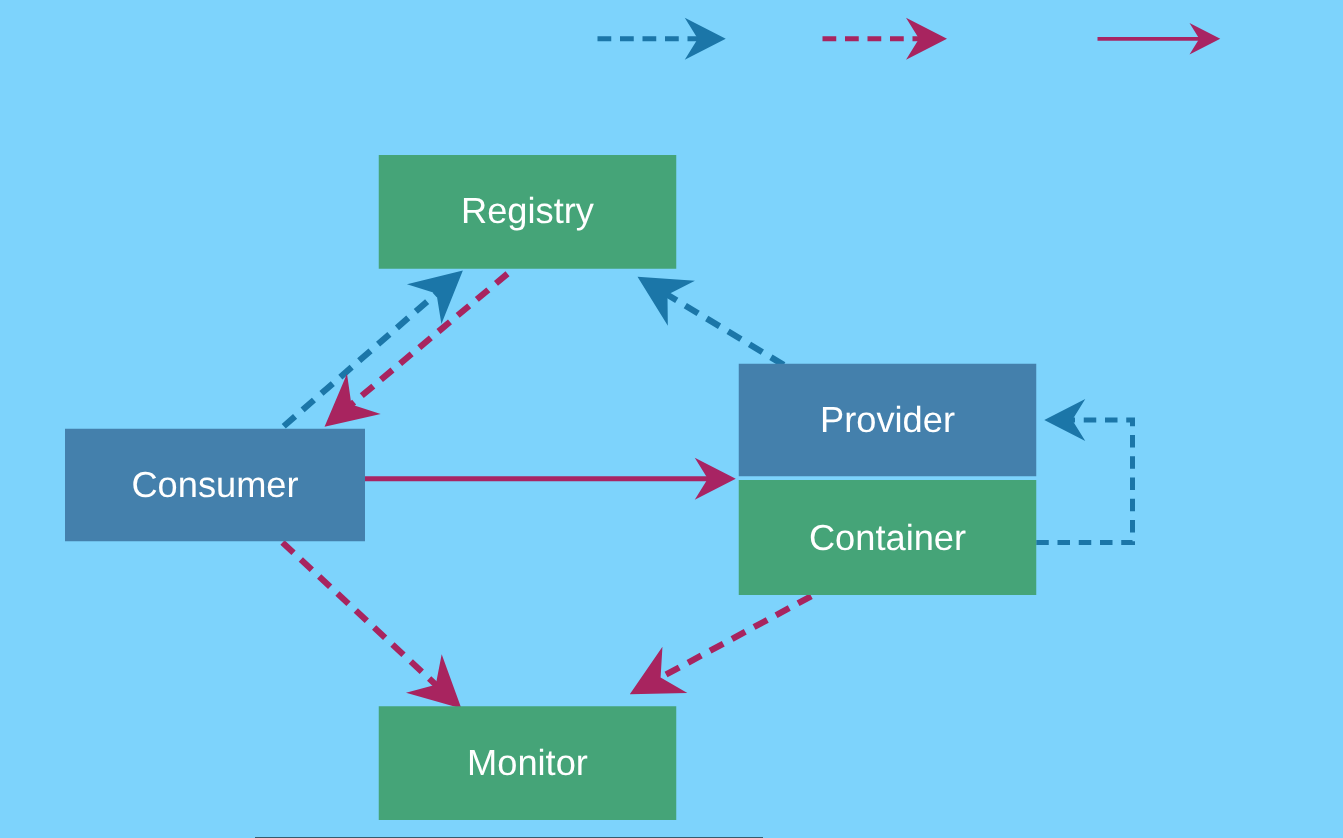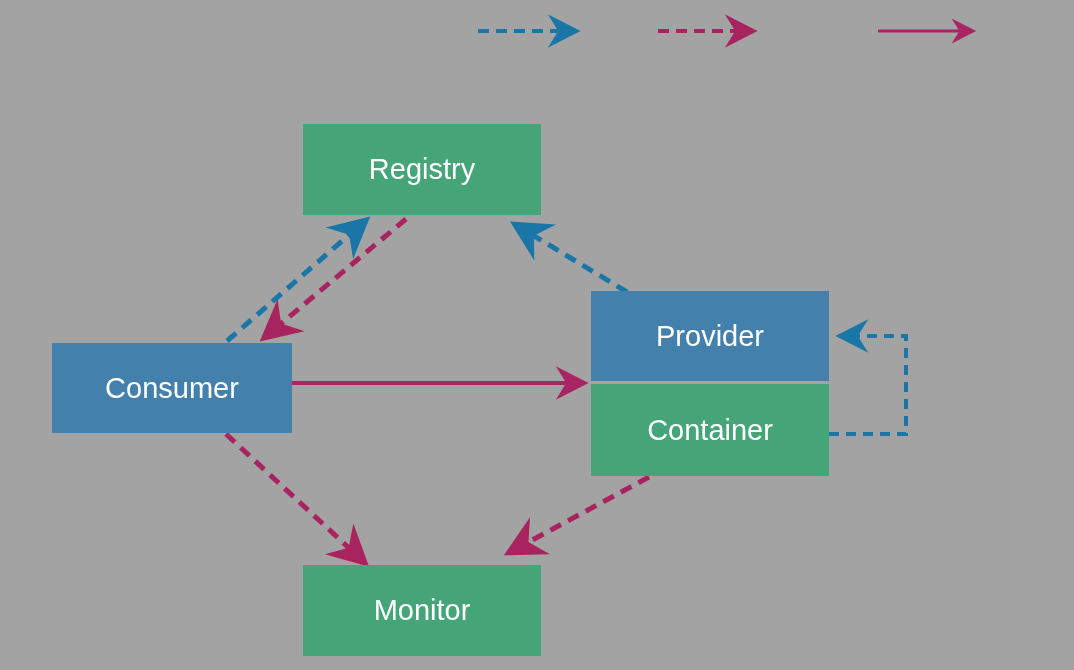--- a/index.html
+++ b/index.html
@@ -7,21 +7,21 @@
     padding: 0;
     background: #000000;
   }
   body {
     font-family: "Liberation Sans", sans-serif;
   }
   #canvas {
     position: relative;
     width: 1074px;
     height: 670px;
-    background: #a3a3a3;
+    background: #7dd3fc;
     overflow: hidden;
   }
   #diagram-svg {
     position: absolute;
     left: 0;
     top: 0;
     width: 1074px;
     height: 670px;
   }
   .node-label {

